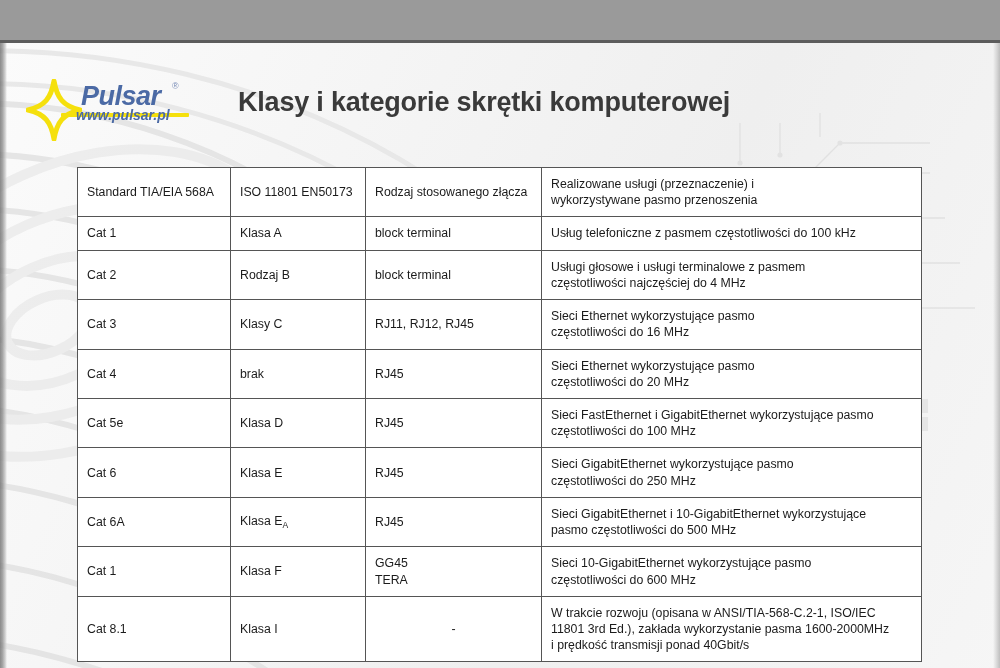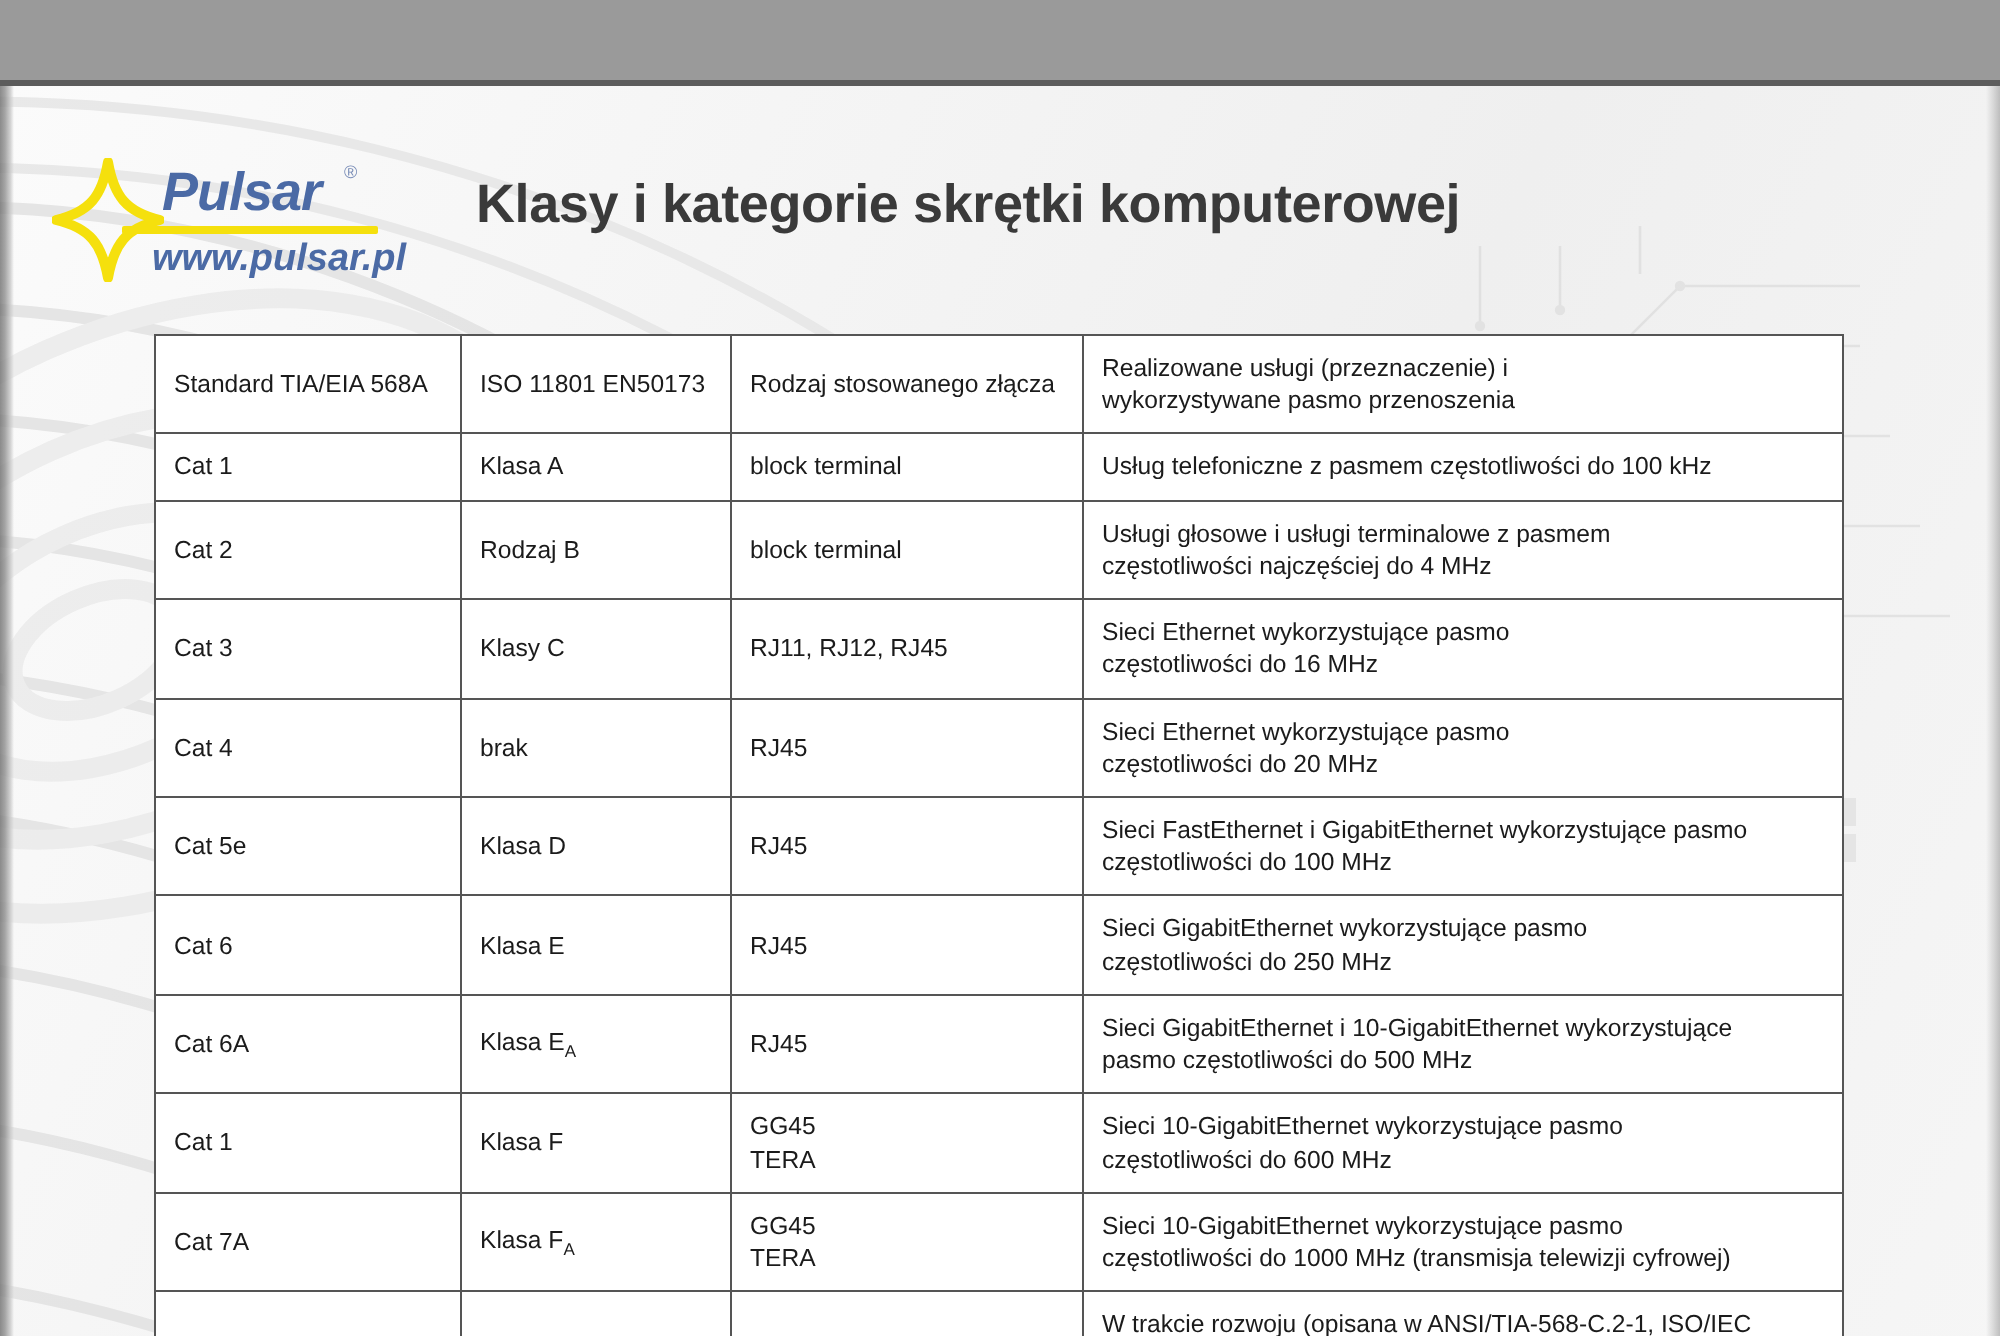--- a/index.html
+++ b/index.html
@@ -112,25 +112,25 @@
     top: 34px;
     width: 128px;
     height: 4px;
     background: #f5e00d;
     border-radius: 1px;
   }
 
   .logo-url {
     position: absolute;
     left: 50px;
-    top: 40px;
+    top: 28px;
     font-family: "Liberation Sans", sans-serif;
     font-style: italic;
     font-weight: bold;
-    font-size: 19px;
+    font-size: 14px;
     color: #4b6aa5;
   }
 
   .title {
     position: absolute;
     left: 238px;
     top: 44px;
     width: 720px;
     font-family: "Liberation Sans", sans-serif;
     font-weight: bold;
@@ -336,28 +336,20 @@
           </tr>
           <tr>
             <td class="c0">Cat 1</td>
             <td class="c1">Klasa F</td>
             <td class="c2 multiline">GG45
 TERA</td>
             <td class="c3 multiline">Sieci 10-GigabitEthernet wykorzystujące pasmo
 częstotliwości do 600 MHz</td>
           </tr>
           <tr>
-            <td class="c0">Cat 7A</td>
-            <td class="c1">Klasa F<span class="sub">A</span></td>
-            <td class="c2 multiline">GG45
-TERA</td>
-            <td class="c3 multiline">Sieci 10-GigabitEthernet wykorzystujące pasmo
-częstotliwości do 1000 MHz (transmisja telewizji cyfrowej)</td>
-          </tr>
-          <tr>
             <td class="c0">Cat 8.1</td>
             <td class="c1">Klasa I</td>
             <td class="c2 multiline center">-</td>
             <td class="c3 multiline">W trakcie rozwoju (opisana w ANSI/TIA-568-C.2-1, ISO/IEC
 11801 3rd Ed.), zakłada wykorzystanie pasma 1600-2000MHz
 i prędkość transmisji ponad 40Gbit/s</td>
           </tr>
         </tbody>
     </table>
   </div>

